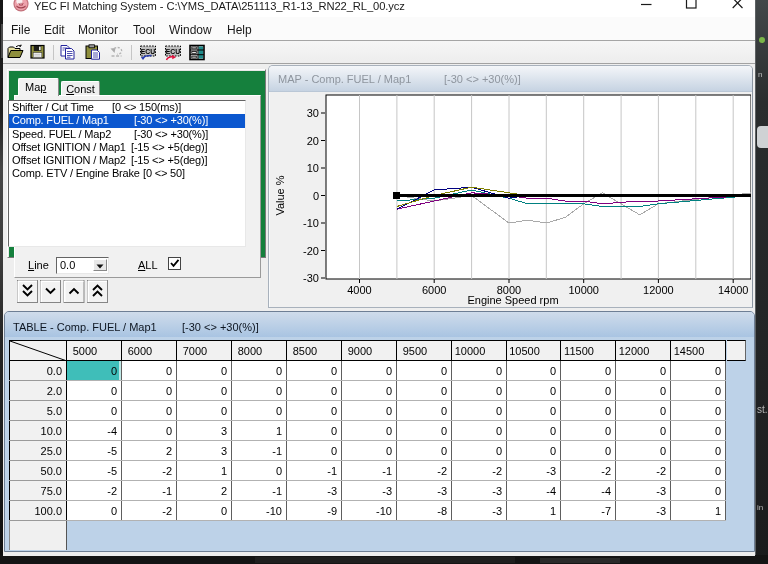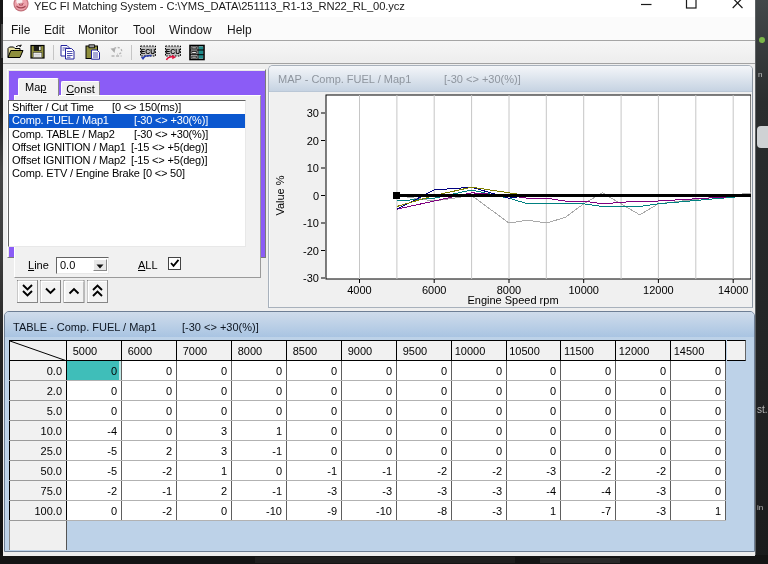--- a/index.html
+++ b/index.html
@@ -127,38 +127,38 @@
           </g>
         <g fill="#fff" stroke="#000" stroke-width="0.8">
             <rect x="3.8" y="3" width="4.5" height="1.8"></rect>
             <rect x="3.8" y="7.5" width="4.5" height="1.8"></rect>
             <rect x="3.8" y="12.2" width="4.5" height="1.8"></rect>
           </g>
       </g>
     </svg>
   </div>
 
-  <div class="a" style="left:4px;top:69px;width:259px;height:189px;background:#8b5cf6;border-top:1px solid #fdfdfd;border-left:1px solid #fdfdfd;border-right:1px solid #7a7a7a;border-bottom:1px solid #7a7a7a;box-shadow:inset 1px 1px 0 #e8e8e8;text-decoration:underline;">
+  <div class="a" style="left:4px;top:69px;width:259px;height:189px;background:#15803d;border-top:1px solid #fdfdfd;border-left:1px solid #fdfdfd;border-right:1px solid #7a7a7a;border-bottom:1px solid #7a7a7a;box-shadow:inset 1px 1px 0 #e8e8e8;text-decoration:underline;">
 
     <div class="a" style="left:10px;top:8px;width:41px;height:18px;background:#f2f2f2;border-top:1.5px solid #fff;border-left:1.5px solid #fff;border-right:1.5px solid #888;border-radius:2px 2px 0 0;font-size:11px;padding-left:6px;line-height:17px;z-index:3;">Ma<span style="text-decoration:underline">p</span></div>
     <div class="a" style="left:53px;top:11px;width:39px;height:15px;background:#efefef;border-top:1px solid #fff;border-left:1px solid #fff;border-right:1px solid #888;border-radius:2px 2px 0 0;font-size:11px;text-align:center;line-height:14px;"><span style="text-decoration:underline">C</span>onst</div>
 
     <div class="a" style="left:6px;top:25px;width:247px;height:183px;background:#f1f1f1;border-top:1px solid #fff;border-left:1px solid #fff;border-right:1px solid #9a9a9a;border-bottom:1px solid #9a9a9a;"></div>
 
     <div class="a" style="left:0;top:30px;width:238px;height:147px;background:#fff;border-top:1.5px solid #646464;border-left:1.5px solid #646464;border-right:1.5px solid #e8e8e8;border-bottom:1.5px solid #e8e8e8;font-size:11px;line-height:13.3px;overflow:hidden;letter-spacing:-0.18px;">
       <div style="position:relative;height:13.3px;">
           <span style="position:absolute;left:3px;">Shifter / Cut Time</span>
           <span style="position:absolute;left:103px;">[0 &lt;&gt; 150(ms)]</span>
         </div>
       <div style="position:relative;height:13.3px;background:#0b57cf;color:#fff;">
           <span style="position:absolute;left:3px;">Comp. FUEL / Map1</span>
           <span style="position:absolute;left:125px;">[-30 &lt;&gt; +30(%)]</span>
         </div>
       <div style="position:relative;height:13.3px;">
-          <span style="position:absolute;left:3px;">Comp. TABLE / Map2</span>
+          <span style="position:absolute;left:3px;">Speed. FUEL / Map2</span>
           <span style="position:absolute;left:125px;">[-30 &lt;&gt; +30(%)]</span>
         </div>
       <div style="position:relative;height:13.3px;">
           <span style="position:absolute;left:3px;">Offset IGNITION / Map1</span>
           <span style="position:absolute;left:122px;">[-15 &lt;&gt; +5(deg)]</span>
         </div>
       <div style="position:relative;height:13.3px;">
           <span style="position:absolute;left:3px;">Offset IGNITION / Map2</span>
           <span style="position:absolute;left:122px;">[-15 &lt;&gt; +5(deg)]</span>
         </div>

